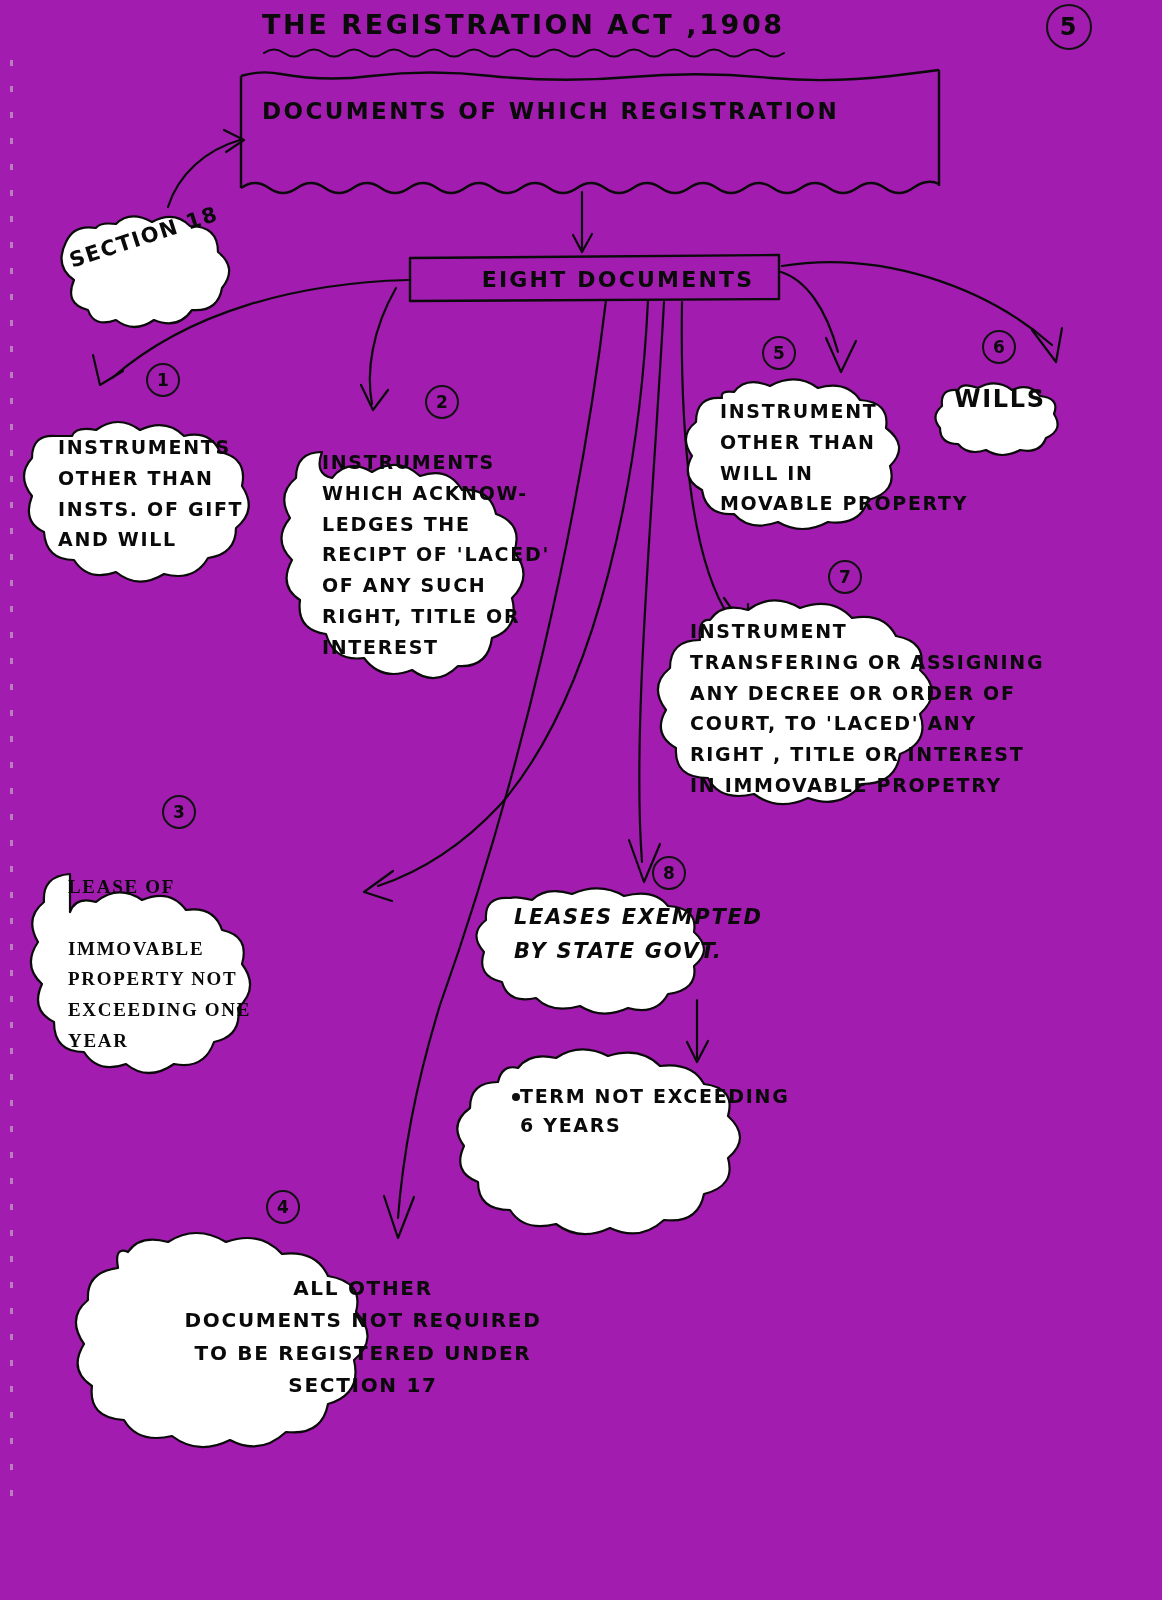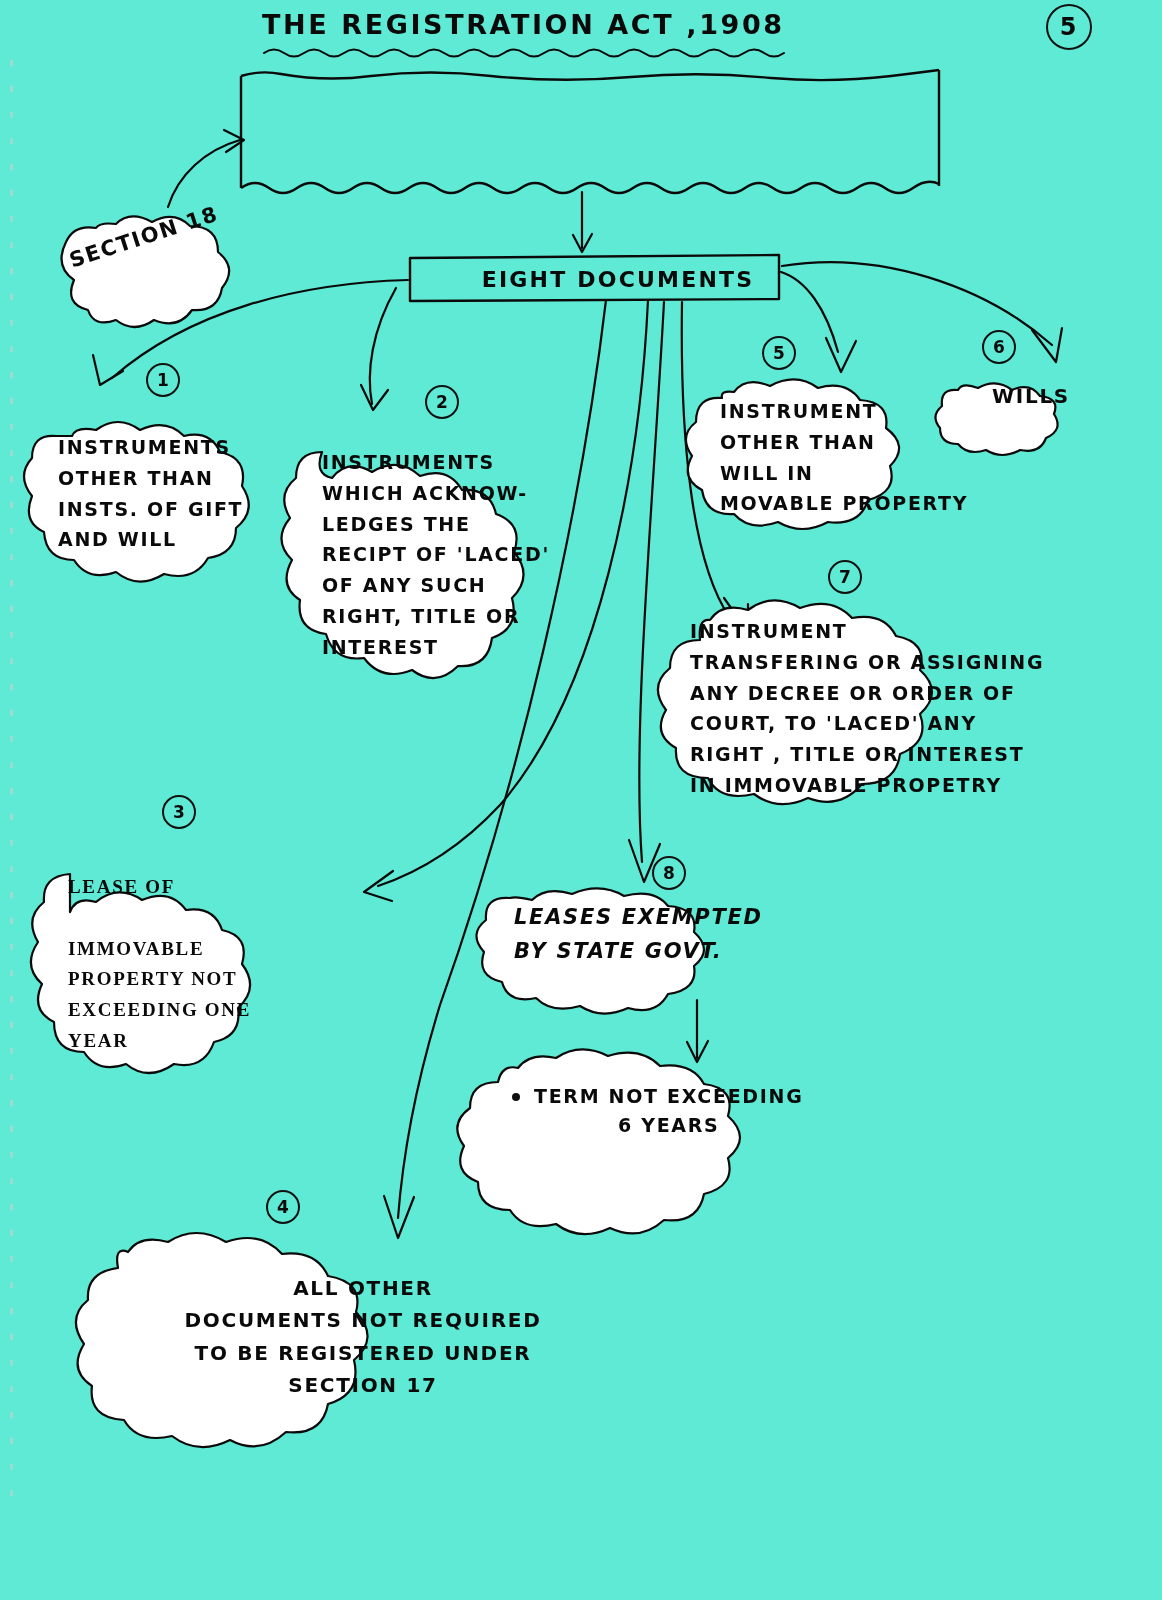--- a/index.html
+++ b/index.html
@@ -3,21 +3,21 @@
 <meta charset="utf-8">
 <style>
   html,body{margin:0;padding:0;background:#ffffff;}
   body{
     font-family:"DejaVu Sans", sans-serif;
     color:#0b0b0b;
   }
   #page{
     position:relative;
     width:1162px;height:1600px;
-    background:#5eead4;
+    background:#a21caf;
     overflow:hidden;
   }
   
   .scan-edge{
     position:absolute;left:10px;top:60px;width:3px;height:1450px;
     background:repeating-linear-gradient(to bottom,#cfcfcf 0 6px,transparent 6px 26px);
     opacity:.55;
   }
   svg#wires{position:absolute;left:0;top:0;width:1162px;height:1600px;pointer-events:none;}
 
@@ -93,34 +93,34 @@
 
   #c4{left:78px;top:1230px;width:560px;height:258px;}
   #c4 .txt{left:40px;top:42px;width:490px;font-size:20px;text-align:center;}
   #n4{left:266px;top:1190px;}
 
   #c5{left:700px;top:378px;width:320px;height:160px;}
   #c5 .txt{left:20px;top:18px;width:292px;}
   #n5{left:762px;top:336px;}
 
   #c6{left:942px;top:368px;width:160px;height:58px;}
-  #c6 .txt{left:24px;top:12px;width:130px;text-align:center;font-size:20px;}
+  #c6 .txt{left:12px;top:12px;width:130px;font-size:24px;}
   #n6{left:982px;top:330px;}
 
   #c7{left:668px;top:598px;width:434px;height:268px;}
   #c7 .txt{left:22px;top:18px;width:400px;font-size:19px;}
   #n7{left:828px;top:560px;}
 
   #c8{left:486px;top:882px;width:380px;height:122px;font-style:italic;}
   #c8 .txt{left:28px;top:18px;width:330px;font-size:21px;}
   #n8{left:652px;top:856px;}
 
   #cbul{left:470px;top:1056px;width:490px;height:200px;}
   #cbul .bullets{position:absolute;left:42px;top:26px;width:420px;}
-  #cbul .bul-row{display:flex;gap:14px;align-items:flex-start;margin-bottom:14px;text-align:center;}
+  #cbul .bul-row{display:flex;align-items:flex-start;margin-bottom:14px;}
   #cbul .dot{width:8px;height:8px;background:#111;border-radius:50%;margin-top:11px;flex:0 0 8px;}
   #cbul .bul-txt{font-size:19px;letter-spacing:1.7px;line-height:1.55;white-space:pre-line;}
 
   
   #c18{left:46px;top:208px;width:210px;height:98px;}
   #c18 .txt{
     position:absolute;left:24px;top:36px;width:176px;
     font-size:21px;letter-spacing:1.6px;
     transform:rotate(-18deg);transform-origin:left center;
   }
@@ -251,20 +251,21 @@
       <path class="cl" d="M510,898 q-26,-2 -24,22 q-18,14 -2,32 q-8,24 18,30 q6,22 34,16 q16,16 44,8 q22,14 48,2 q28,8 40,-14 q30,-4 26,-28 q20,-16 0,-34 q4,-24 -26,-26 q-14,-18 -44,-10 q-24,-14 -52,-2 q-26,-8 -40,6 q-16,-4 -22,-2 Z"></path>
     </g>
 
     <g>
       <path class="cl" d="M498,1082 q-28,0 -28,26 q-22,16 -6,38 q-12,26 14,36 q0,28 32,28 q14,22 46,14 q24,18 54,4 q30,14 54,-8 q34,4 40,-26 q32,-8 24,-36 q24,-20 0,-42 q8,-28 -24,-32 q-12,-22 -44,-18 q-20,-20 -52,-10 q-28,-14 -52,2 q-26,-6 -38,10 q-16,-4 -20,14 Z"></path>
     </g>
   </svg>
 
   <div id="headerbox">
     <div class="boxtext hand">
+      <span class="l1">DOCUMENTS OF WHICH  REGISTRATION</span>
     </div>
   </div>
 
   <div id="c18" class="cloud">
     <div class="txt hand">SECTION 18</div>
   </div>
 
   <div id="eightbox">
     <div class="boxtext hand">EIGHT DOCUMENTS</div>
   </div>

